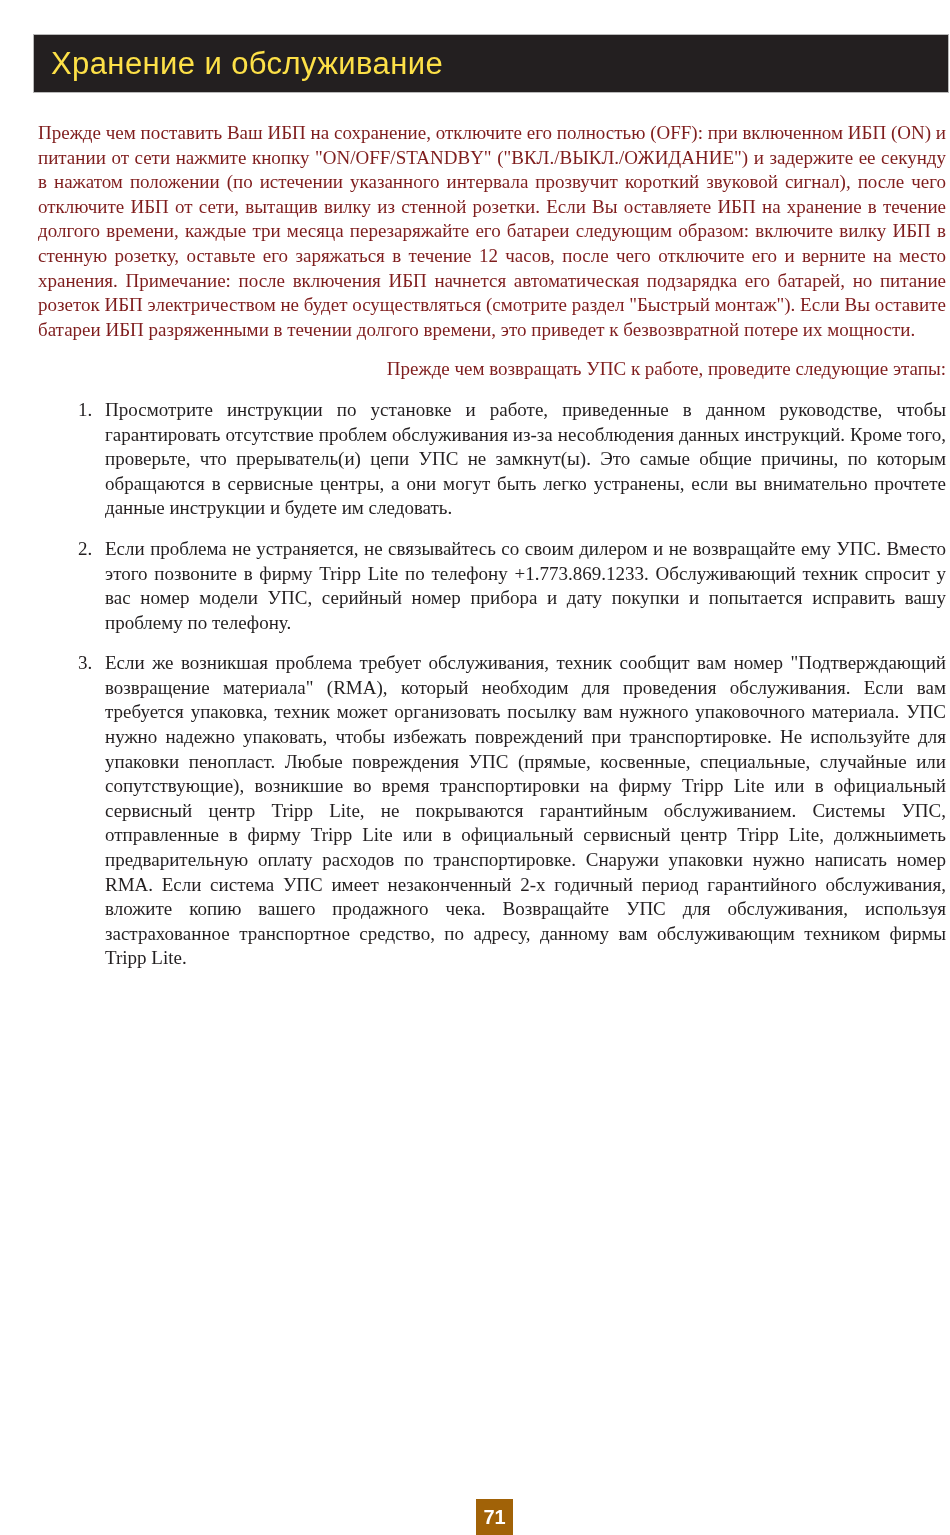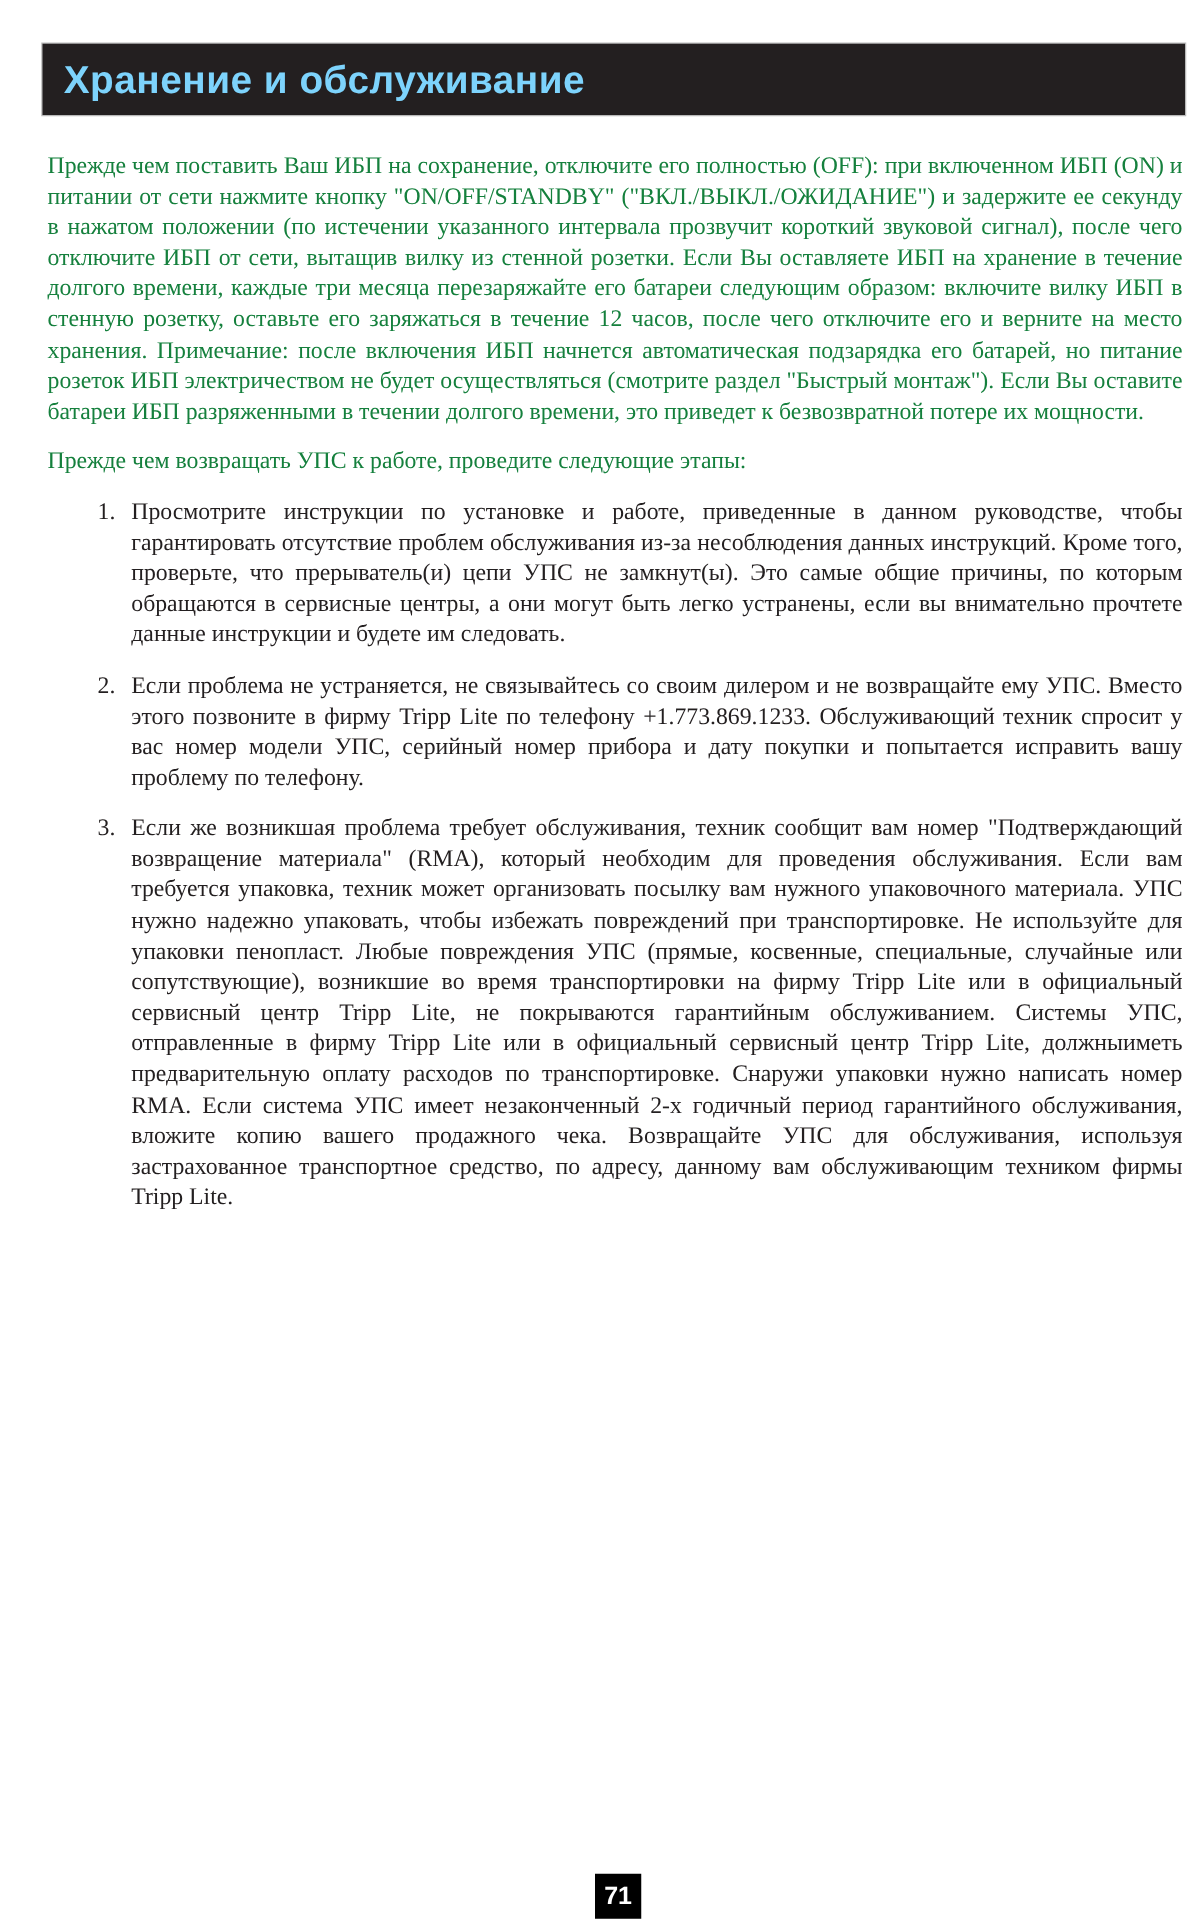--- a/index.html
+++ b/index.html
@@ -16,24 +16,24 @@
   .header-bar {
     position: absolute;
     left: 34px; top: 35px;
     width: 914px; height: 57px;
     background: #231f20;
     box-shadow: 0 0 0 1px #b9b9b9;
     display: flex; align-items: center;
   }
   .header-bar .title {
     font-family: "Liberation Sans", sans-serif;
-    font-weight: bold;
+    font-weight: normal;
     font-size: 31px;
     letter-spacing: 0.4px;
-    color: #7dd3fc;
+    color: #fde047;
     padding-left: 17px;
     white-space: nowrap;
   }
 
   .content {
     position: absolute;
     left: 38px; top: 121px;
     width: 908px;
   }
 
@@ -44,46 +44,46 @@
     line-height: 28px;
     margin: 0 0 4px 0;
     color: #231f20;
   }
 
   p.body {
     font-size: 19px;
     line-height: 24.6px;
     text-align: justify;
     margin: 0;
-    color: #15803d;
+    color: #7f1d1d;
   }
 
   .section-maintenance { margin-top: 15px; }
-  .section-maintenance .intro { text-align: left; }
+  .section-maintenance .intro { text-align: right; }
 
   .steps { margin-top: 2px; }
   .step {
     position: relative;
     padding-left: 67px;
     font-size: 19px;
     line-height: 24.6px;
     text-align: justify;
     margin-top: 16px;
     color: #231f20;
   }
   .step .num {
     position: absolute;
     left: 40px; top: 0;
   }
 
   .page-num-badge {
     position: absolute;
     left: 476px; top: 1499px;
     width: 37px; height: 36px;
-    background: #000000;
+    background: #a16207;
     color: #ffffff;
     font-family: "Liberation Sans", sans-serif;
     font-weight: bold;
     font-size: 20px;
     display: flex; align-items: center; justify-content: center;
   }
 </style>
 </head>
 <body>
 

